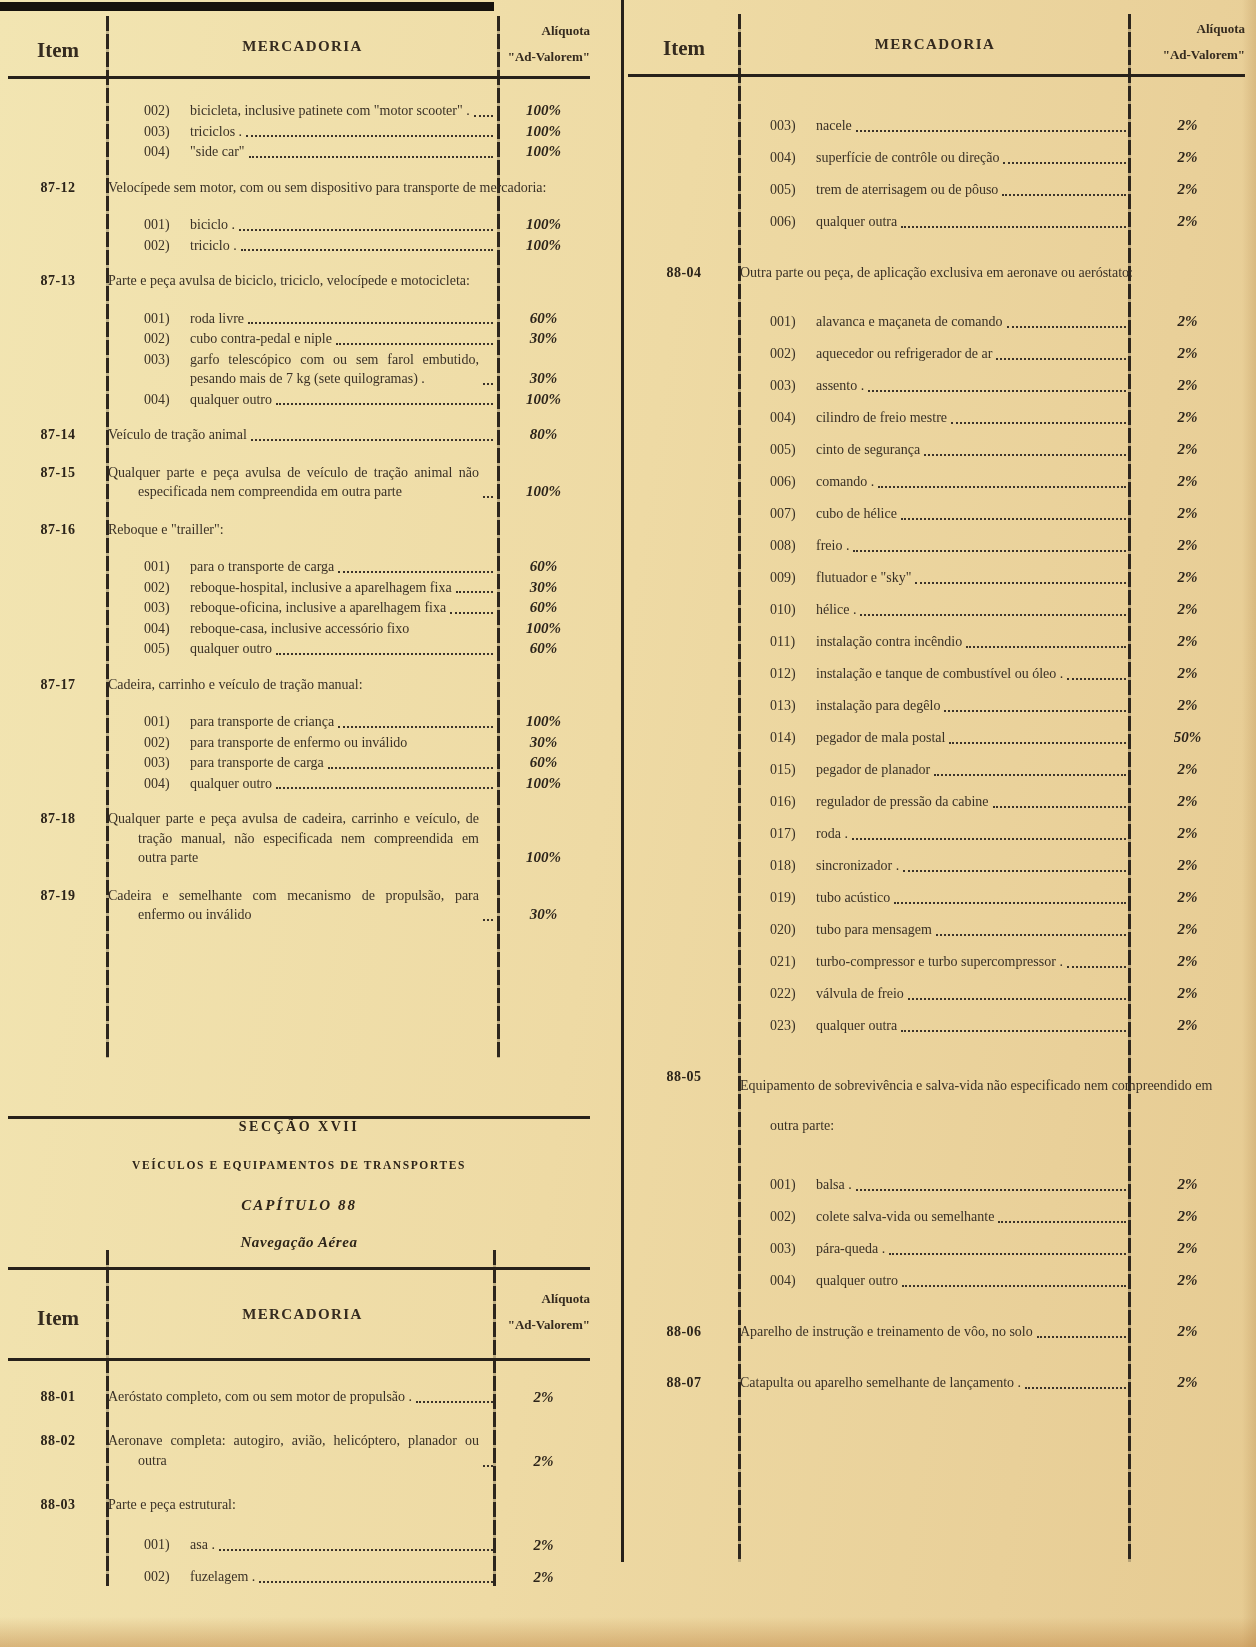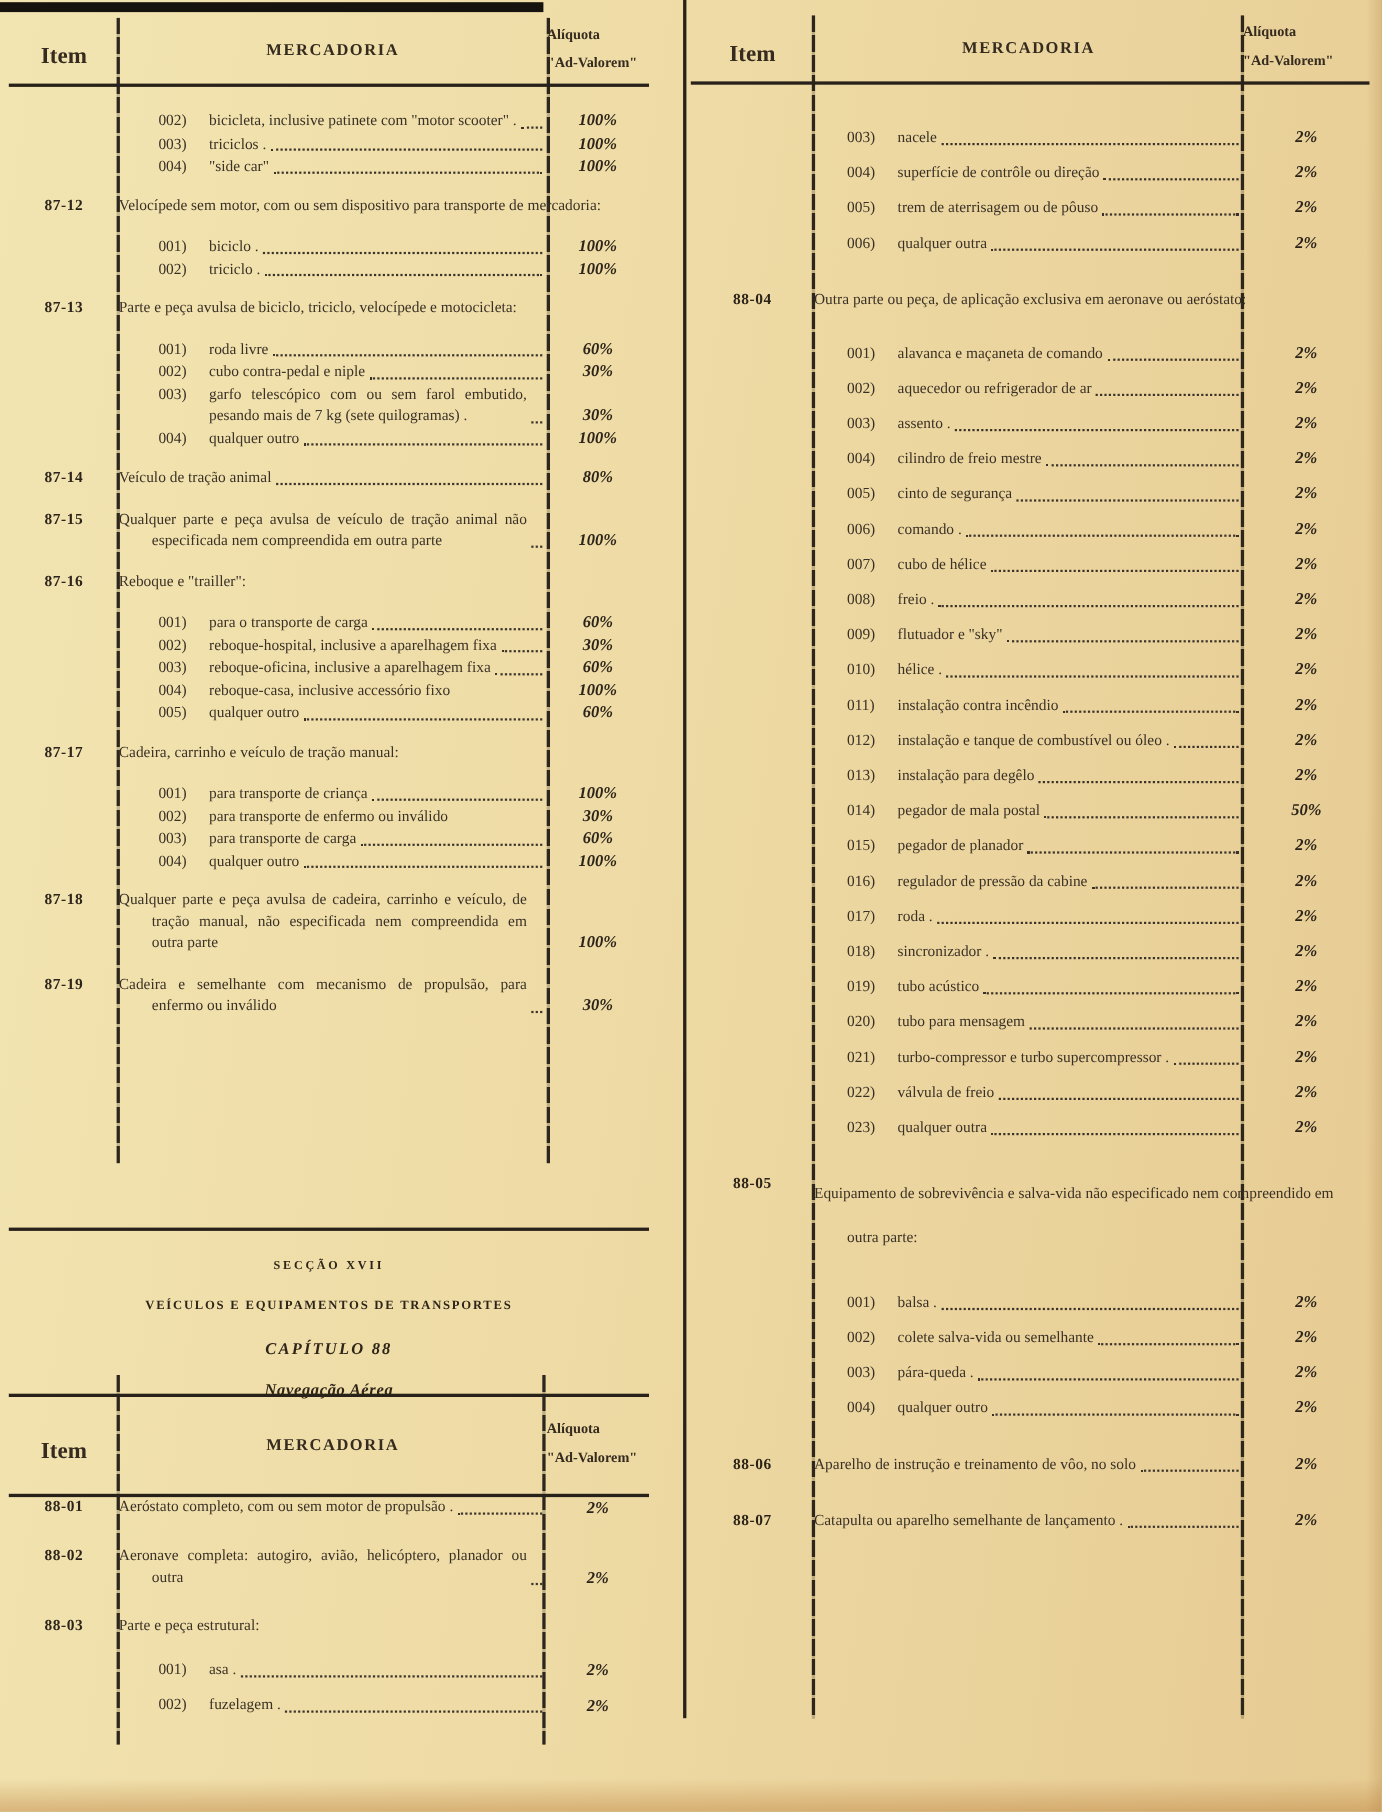--- a/index.html
+++ b/index.html
@@ -19,21 +19,21 @@
   .col{position:absolute;z-index:2;}
   .col.left{left:8px;top:14px;width:582px;}
   .col.right{left:628px;top:12px;width:617px;}
 
   .thead{position:relative;height:62px;font-weight:bold;color:#352b1f;}
   .thead.second{height:88px;}
   .th-item{position:absolute;left:0;width:100px;top:24px;text-align:center;font-size:21px;}
   .thead.second .th-item{top:36px;}
   .th-merc{position:absolute;left:100px;right:93px;top:24px;text-align:center;font-size:15px;letter-spacing:1.4px;}
   .thead.second .th-merc{top:36px;}
-  .th-aliq{position:absolute;right:0;width:93px;top:4px;text-align:left;font-size:13px;line-height:26px;}
+  .th-aliq{position:absolute;right:0;width:93px;top:4px;text-align:right;font-size:13px;line-height:26px;}
   .thead.second .th-aliq{top:16px;}
   .th-aliq span{display:block;}
   .col.right .th-item{width:112px;}
   .col.right .th-merc{left:112px;right:115px;}
   .col.right .th-aliq{width:115px;}
 
   .hrule{height:3px;background:#27211a;}
 
   
   .row{display:flex;align-items:flex-end;}
@@ -51,27 +51,27 @@
 
   
   #left1{height:1015px;overflow:hidden;padding-top:22px;}
   #left1 .sec{margin-bottom:16px;}
   #left1 .row{line-height:19.5px;}
   #left1 .title-row{margin-bottom:18px;}
   #left1 .sub-row{margin-bottom:1px;}
 
   
   .section-break{height:148px;text-align:center;color:#2e2519;}
-  .secao{font-size:11px;font-weight:bold;letter-spacing:2.5px;padding-top:26px;}
+  .secao{font-size:14px;font-weight:bold;letter-spacing:2.5px;}
   .secao-sub{font-size:11.5px;font-weight:bold;letter-spacing:1.6px;margin-top:24px;}
   .capitulo{font-size:15px;font-weight:bold;font-style:italic;letter-spacing:2px;margin-top:26px;}
   .cap-title{font-size:15px;font-style:italic;font-weight:bold;margin-top:20px;letter-spacing:.6px;}
 
   
-  #left2{}
+  #left2{padding-top:26px;}
   #left2 .sec{margin-bottom:24px;}
   #left2 .row{line-height:20px;}
   #left2 .title-row{margin-bottom:20px;}
   #left2 .sub-row{margin-bottom:12px;}
 
   
   #rightT{padding-top:38px;height:1510px;overflow:hidden;}
   #rightT .sec{margin-bottom:30px;}
   #rightT .row{line-height:21px;}
   #rightT .title-row{margin-bottom:28px;}

